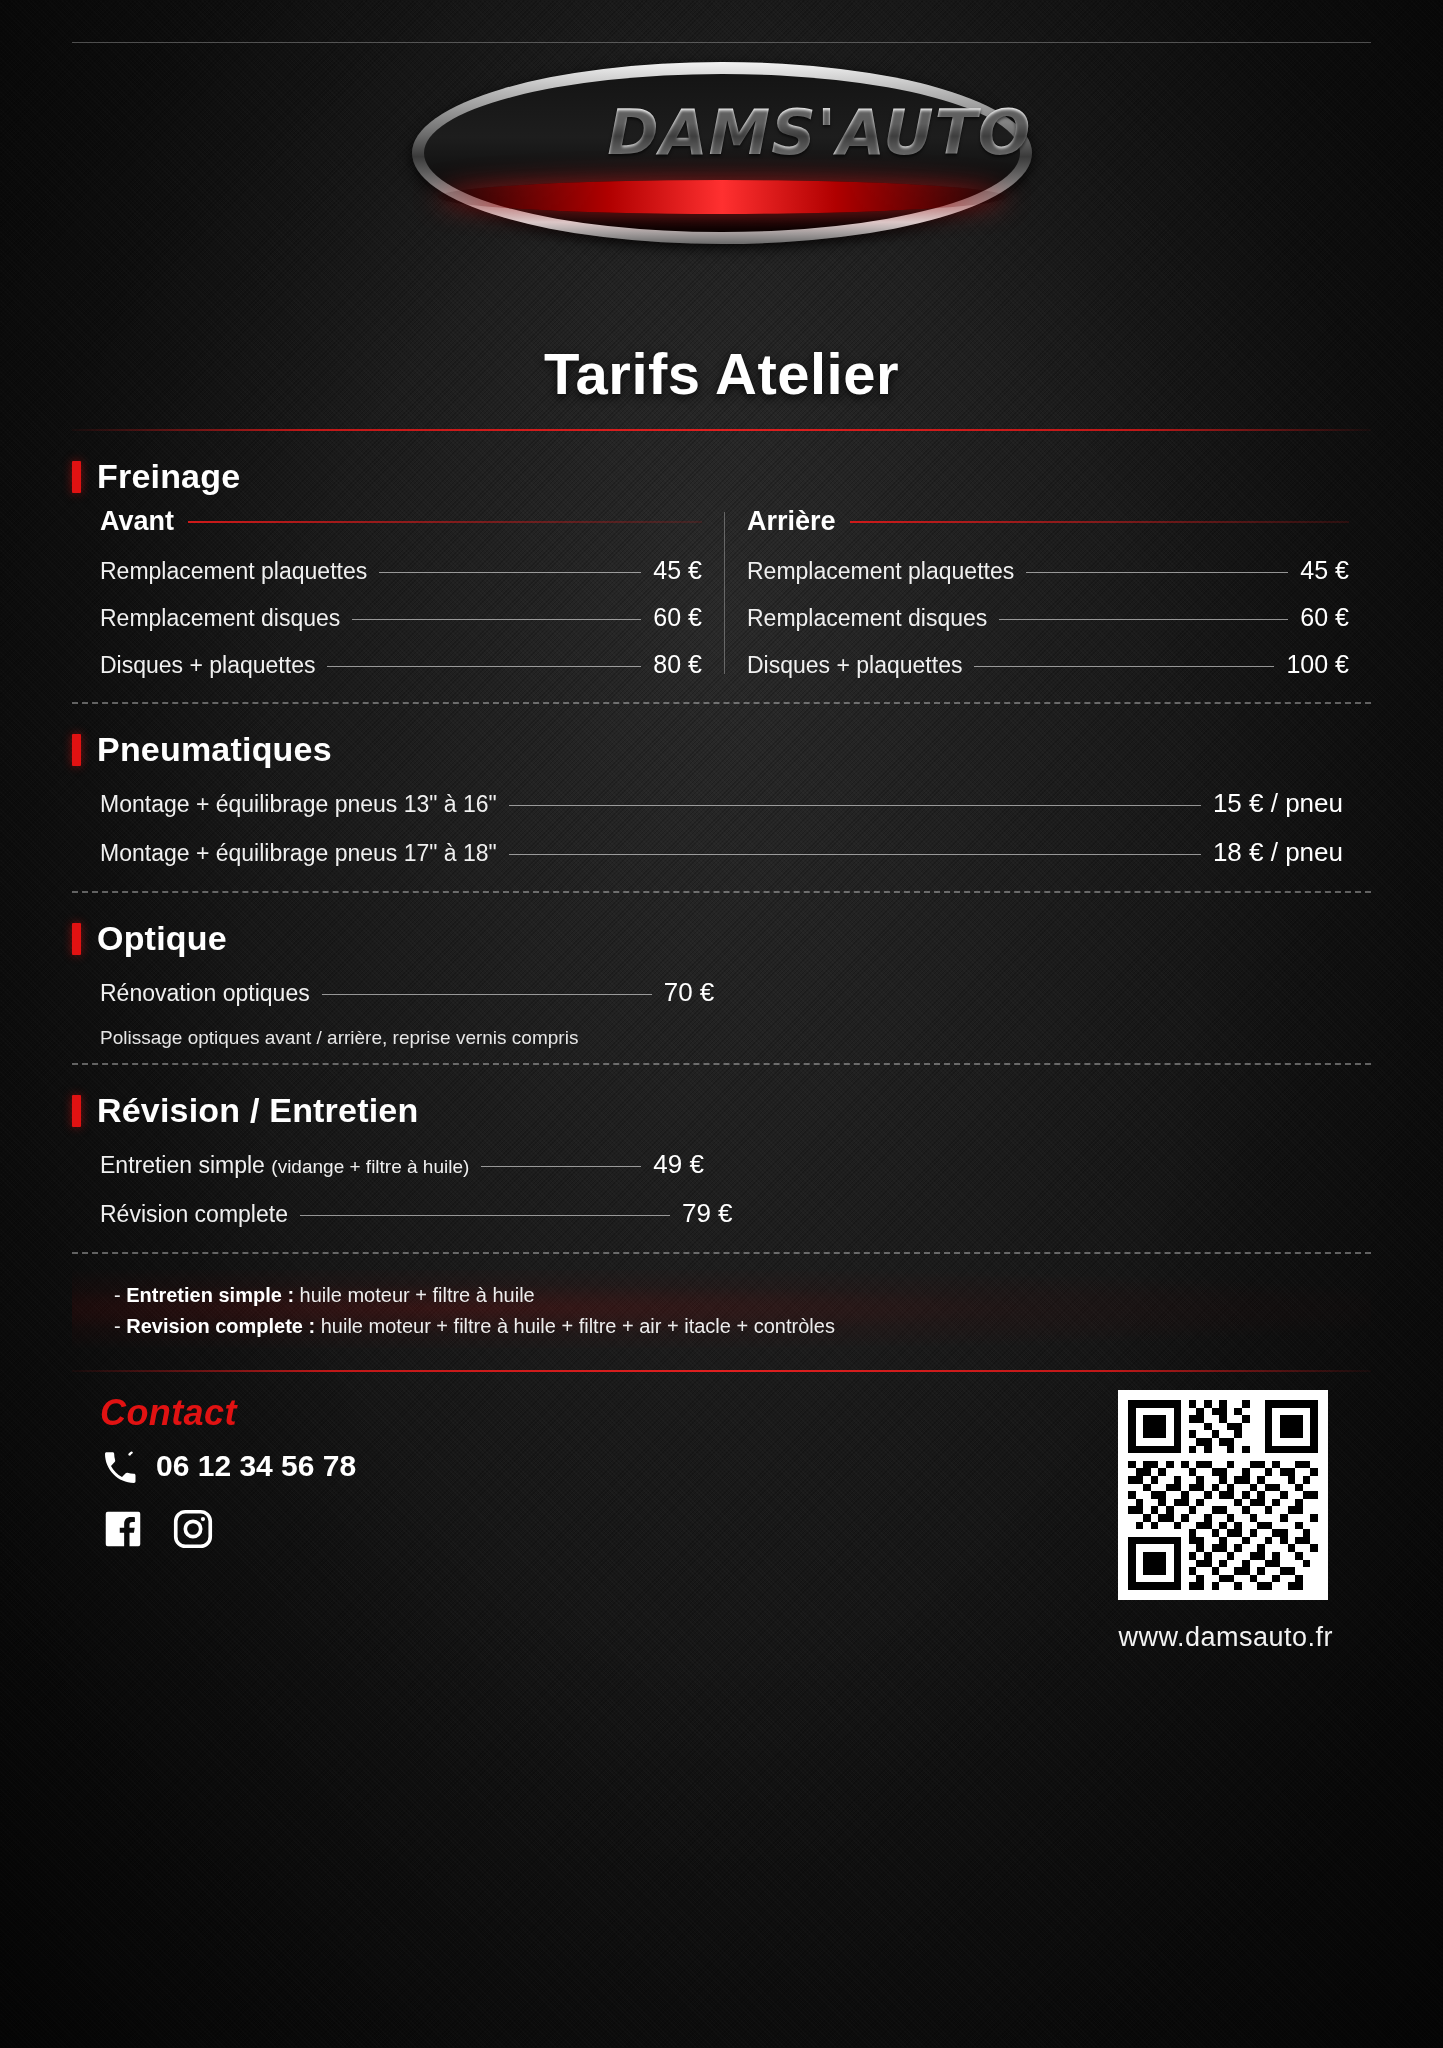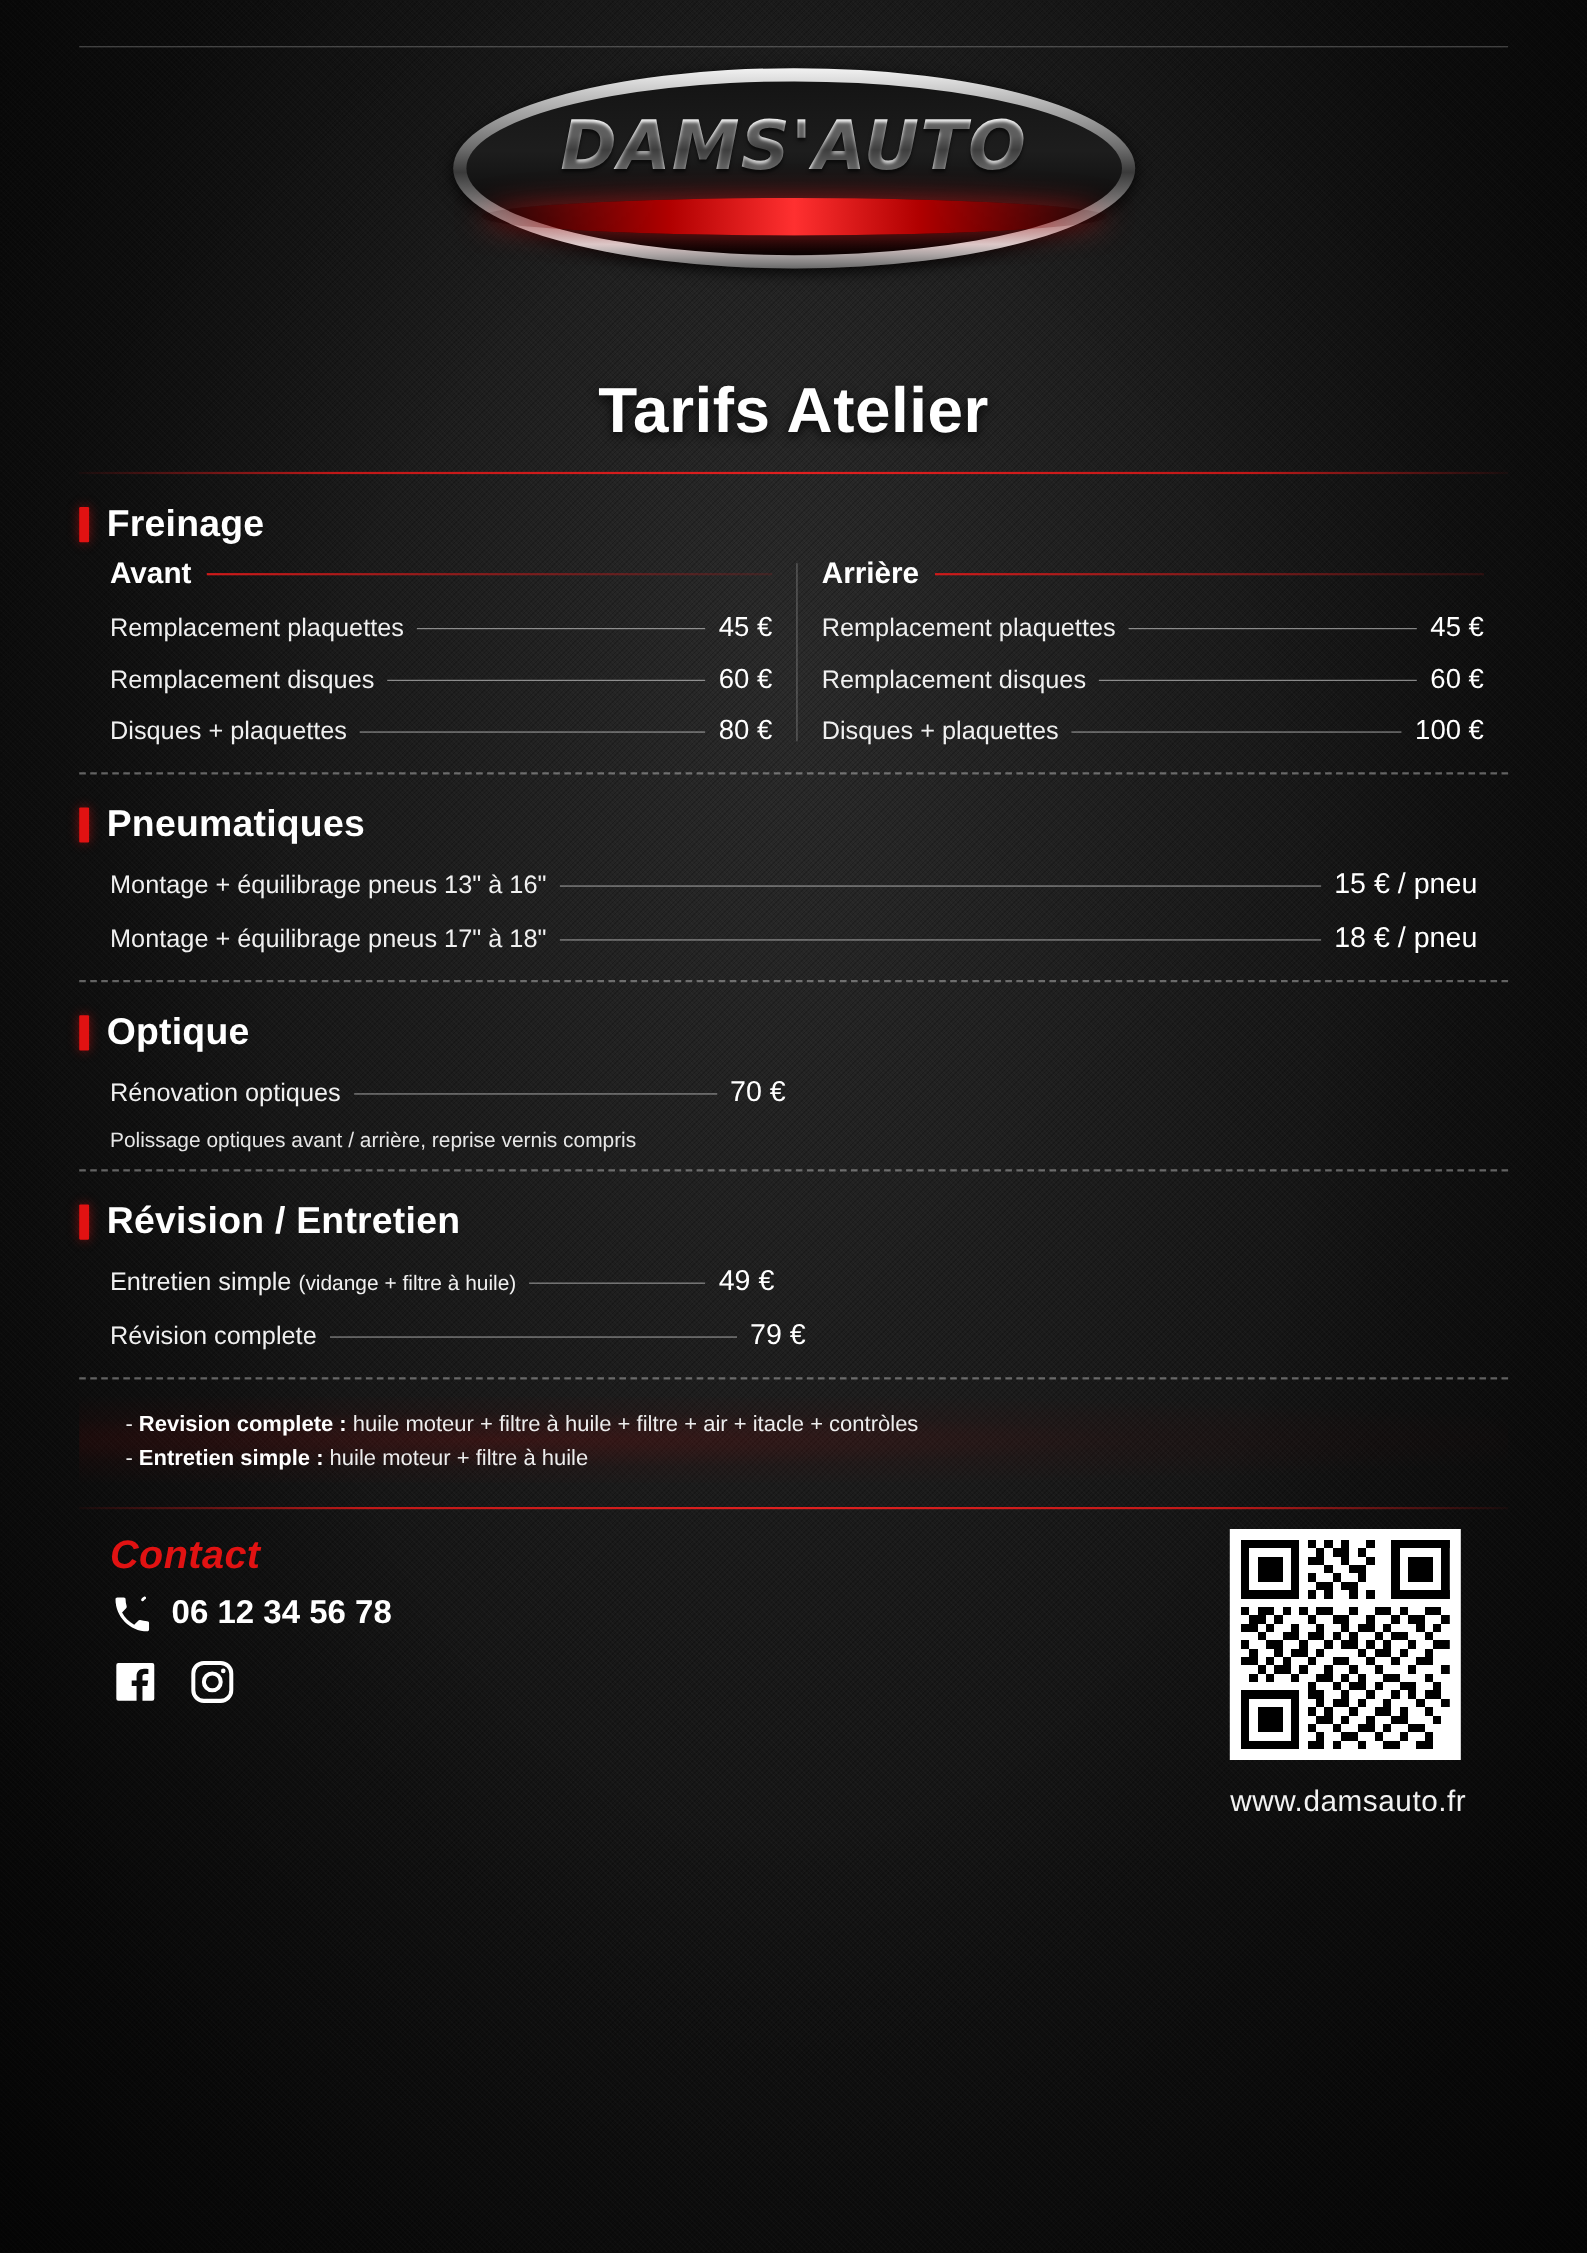--- a/index.html
+++ b/index.html
@@ -88,21 +88,21 @@
     height: 34px;
     border-radius: 50%;
     background: linear-gradient(90deg, rgba(120,0,0,0.15) 0%, #b00000 30%, #ff3030 50%, #b00000 70%, rgba(120,0,0,0.15) 100%);
     filter: blur(0.4px);
     box-shadow: 0 0 26px rgba(255,40,40,0.55);
   }
   .logo-text {
     position: absolute;
     left: 0; right: 0;
     top: 96px;
-    text-align: center;
+    text-align: right;
     font-family: "DejaVu Sans", sans-serif;
     font-weight: bold;
     font-style: italic;
     font-size: 62px;
     letter-spacing: 1px;
     background: linear-gradient(180deg, #ffffff 0%, #e8e8e8 38%, #9a9a9a 55%, #f5f5f5 78%, #b5b5b5 100%);
     -webkit-background-clip: text;
     background-clip: text;
     color: transparent;
     text-shadow: 0 2px 3px rgba(0,0,0,0.6);
@@ -428,27 +428,27 @@
           <span class="price">79 €</span>
           <span style="flex:1"></span>
         </div>
       </div>
       <div class="dash-sep"></div>
     </div>
 
     <div class="details">
       <div class="details-item">
         <span>-</span>
+        <b>Entretien simple :</b>
+        <span>huile moteur + filtre à huile</span>
+      </div>
+      <div class="details-item">
+        <span>-</span>
         <b>Revision complete :</b>
         <span>huile moteur + filtre à huile  + filtre + air + itacle + contròles</span>
-      </div>
-      <div class="details-item">
-        <span>-</span>
-        <b>Entretien simple :</b>
-        <span>huile moteur + filtre à huile</span>
       </div>
     </div>
 
     <div class="contact-rule"></div>
 
     <div class="contact-wrap">
       <div class="contact-left">
         <div class="contact-title">Contact</div>
 
         <div class="contact-line">

